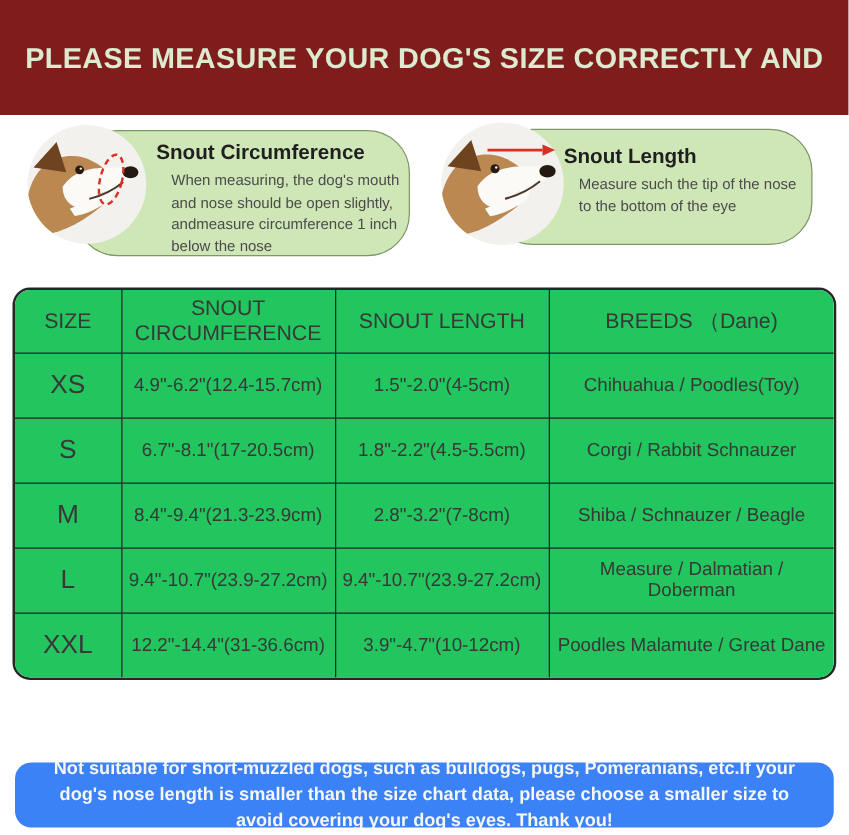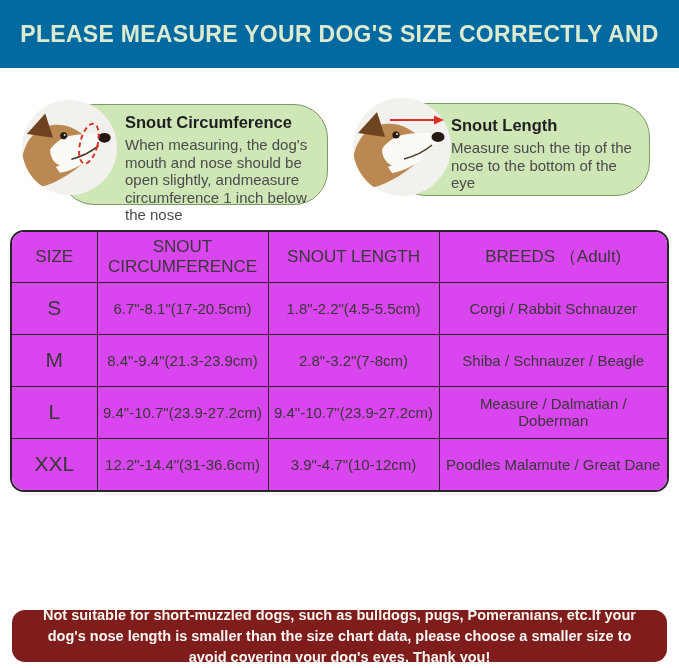--- a/index.html
+++ b/index.html
@@ -11,22 +11,22 @@
     width: 679px;
     height: 668px;
     background: #ffffff;
     overflow: hidden;
   }
 
   
   .banner {
     position: absolute;
     left: 0; top: 0;
-    width: 679px; height: 68px;
-    background: #0369a1;
+    width: 679px; height: 92px;
+    background: #7f1d1d;
     display: flex;
     flex-direction: row;
     justify-content: center;
     align-items: center;
     text-align: center;
   }
   .banner .line {
     color: #dcebcf;
     font-size: 23px;
     font-weight: 700;
@@ -49,23 +49,24 @@
   .tip-pill.left  .tip-content { left: 64px; width: 197px; }
   .tip-pill.right .tip-content { left: 58px; width: 192px; top: 12px; }
 
   .tip-title {
     font-size: 16.5px;
     font-weight: 700;
     color: #1f1f1f;
     margin-bottom: 4px;
   }
   .tip-body {
-    font-size: 15px;
+    font-size: 12px;
     color: #4b4b4b;
     line-height: 17.5px;
+    margin-left: 12px;
   }
 
   .dog-circle {
     position: absolute;
     border-radius: 50%;
     box-shadow: 0 0 0 0 transparent;
   }
   .dog-circle.left  { left: 21px;  top: 99px; width: 97px;  height: 97px; }
   .dog-circle.right { left: 352px; top: 97px; width: 100px; height: 100px; }
   .dog-circle svg { display: block; width: 100%; height: 100%; }
@@ -77,21 +78,21 @@
     width: 659px;
     border: 2px solid #262626;
     border-radius: 14px;
     overflow: hidden;
     background: #d2e6b5;
   }
   table.size-chart {
     width: 100%;
     border-collapse: collapse;
     table-layout: fixed;
-    background: #d946ef;
+    background: #22c55e;
   }
   table.size-chart th, table.size-chart td {
     border: 1.5px solid #262626;
     text-align: center;
     vertical-align: middle;
     color: #383838;
     padding: 2px 4px;
   }
   table.size-chart th {
     height: 50px;
@@ -105,21 +106,21 @@
   table.size-chart tr > *:first-child { border-left: none; }
   table.size-chart tr > *:last-child  { border-right: none; }
   table.size-chart tr:first-child > * { border-top: none; }
   table.size-chart tr:last-child > *  { border-bottom: none; }
 
   
   .footer-note {
     position: absolute;
     left: 12px; top: 610px;
     width: 655px; height: 52px;
-    background: #7f1d1d;
+    background: #3b82f6;
     border-radius: 13px;
     display: flex;
     align-items: center;
     justify-content: center;
     text-align: center;
     padding: 0 18px;
   }
   .footer-note .note-text {
     color: #f7f7f2;
     font-size: 14.5px;
@@ -203,21 +204,27 @@
           <col style="width:85px">
           <col style="width:171px">
           <col style="width:171px">
           <col>
         </colgroup>
       <tbody>
           <tr>
         <th>SIZE</th>
         <th>SNOUT CIRCUMFERENCE</th>
         <th>SNOUT LENGTH</th>
-        <th>BREEDS （Adult)</th>
+        <th>BREEDS （Dane)</th>
+      </tr>
+      <tr>
+        <td class="size-cell">XS</td>
+        <td>4.9"-6.2"(12.4-15.7cm)</td>
+        <td>1.5"-2.0"(4-5cm)</td>
+        <td>Chihuahua / Poodles(Toy)</td>
       </tr>
       <tr>
         <td class="size-cell">S</td>
         <td>6.7"-8.1"(17-20.5cm)</td>
         <td>1.8"-2.2"(4.5-5.5cm)</td>
         <td>Corgi / Rabbit Schnauzer</td>
       </tr>
       <tr>
         <td class="size-cell">M</td>
         <td>8.4"-9.4"(21.3-23.9cm)</td>

